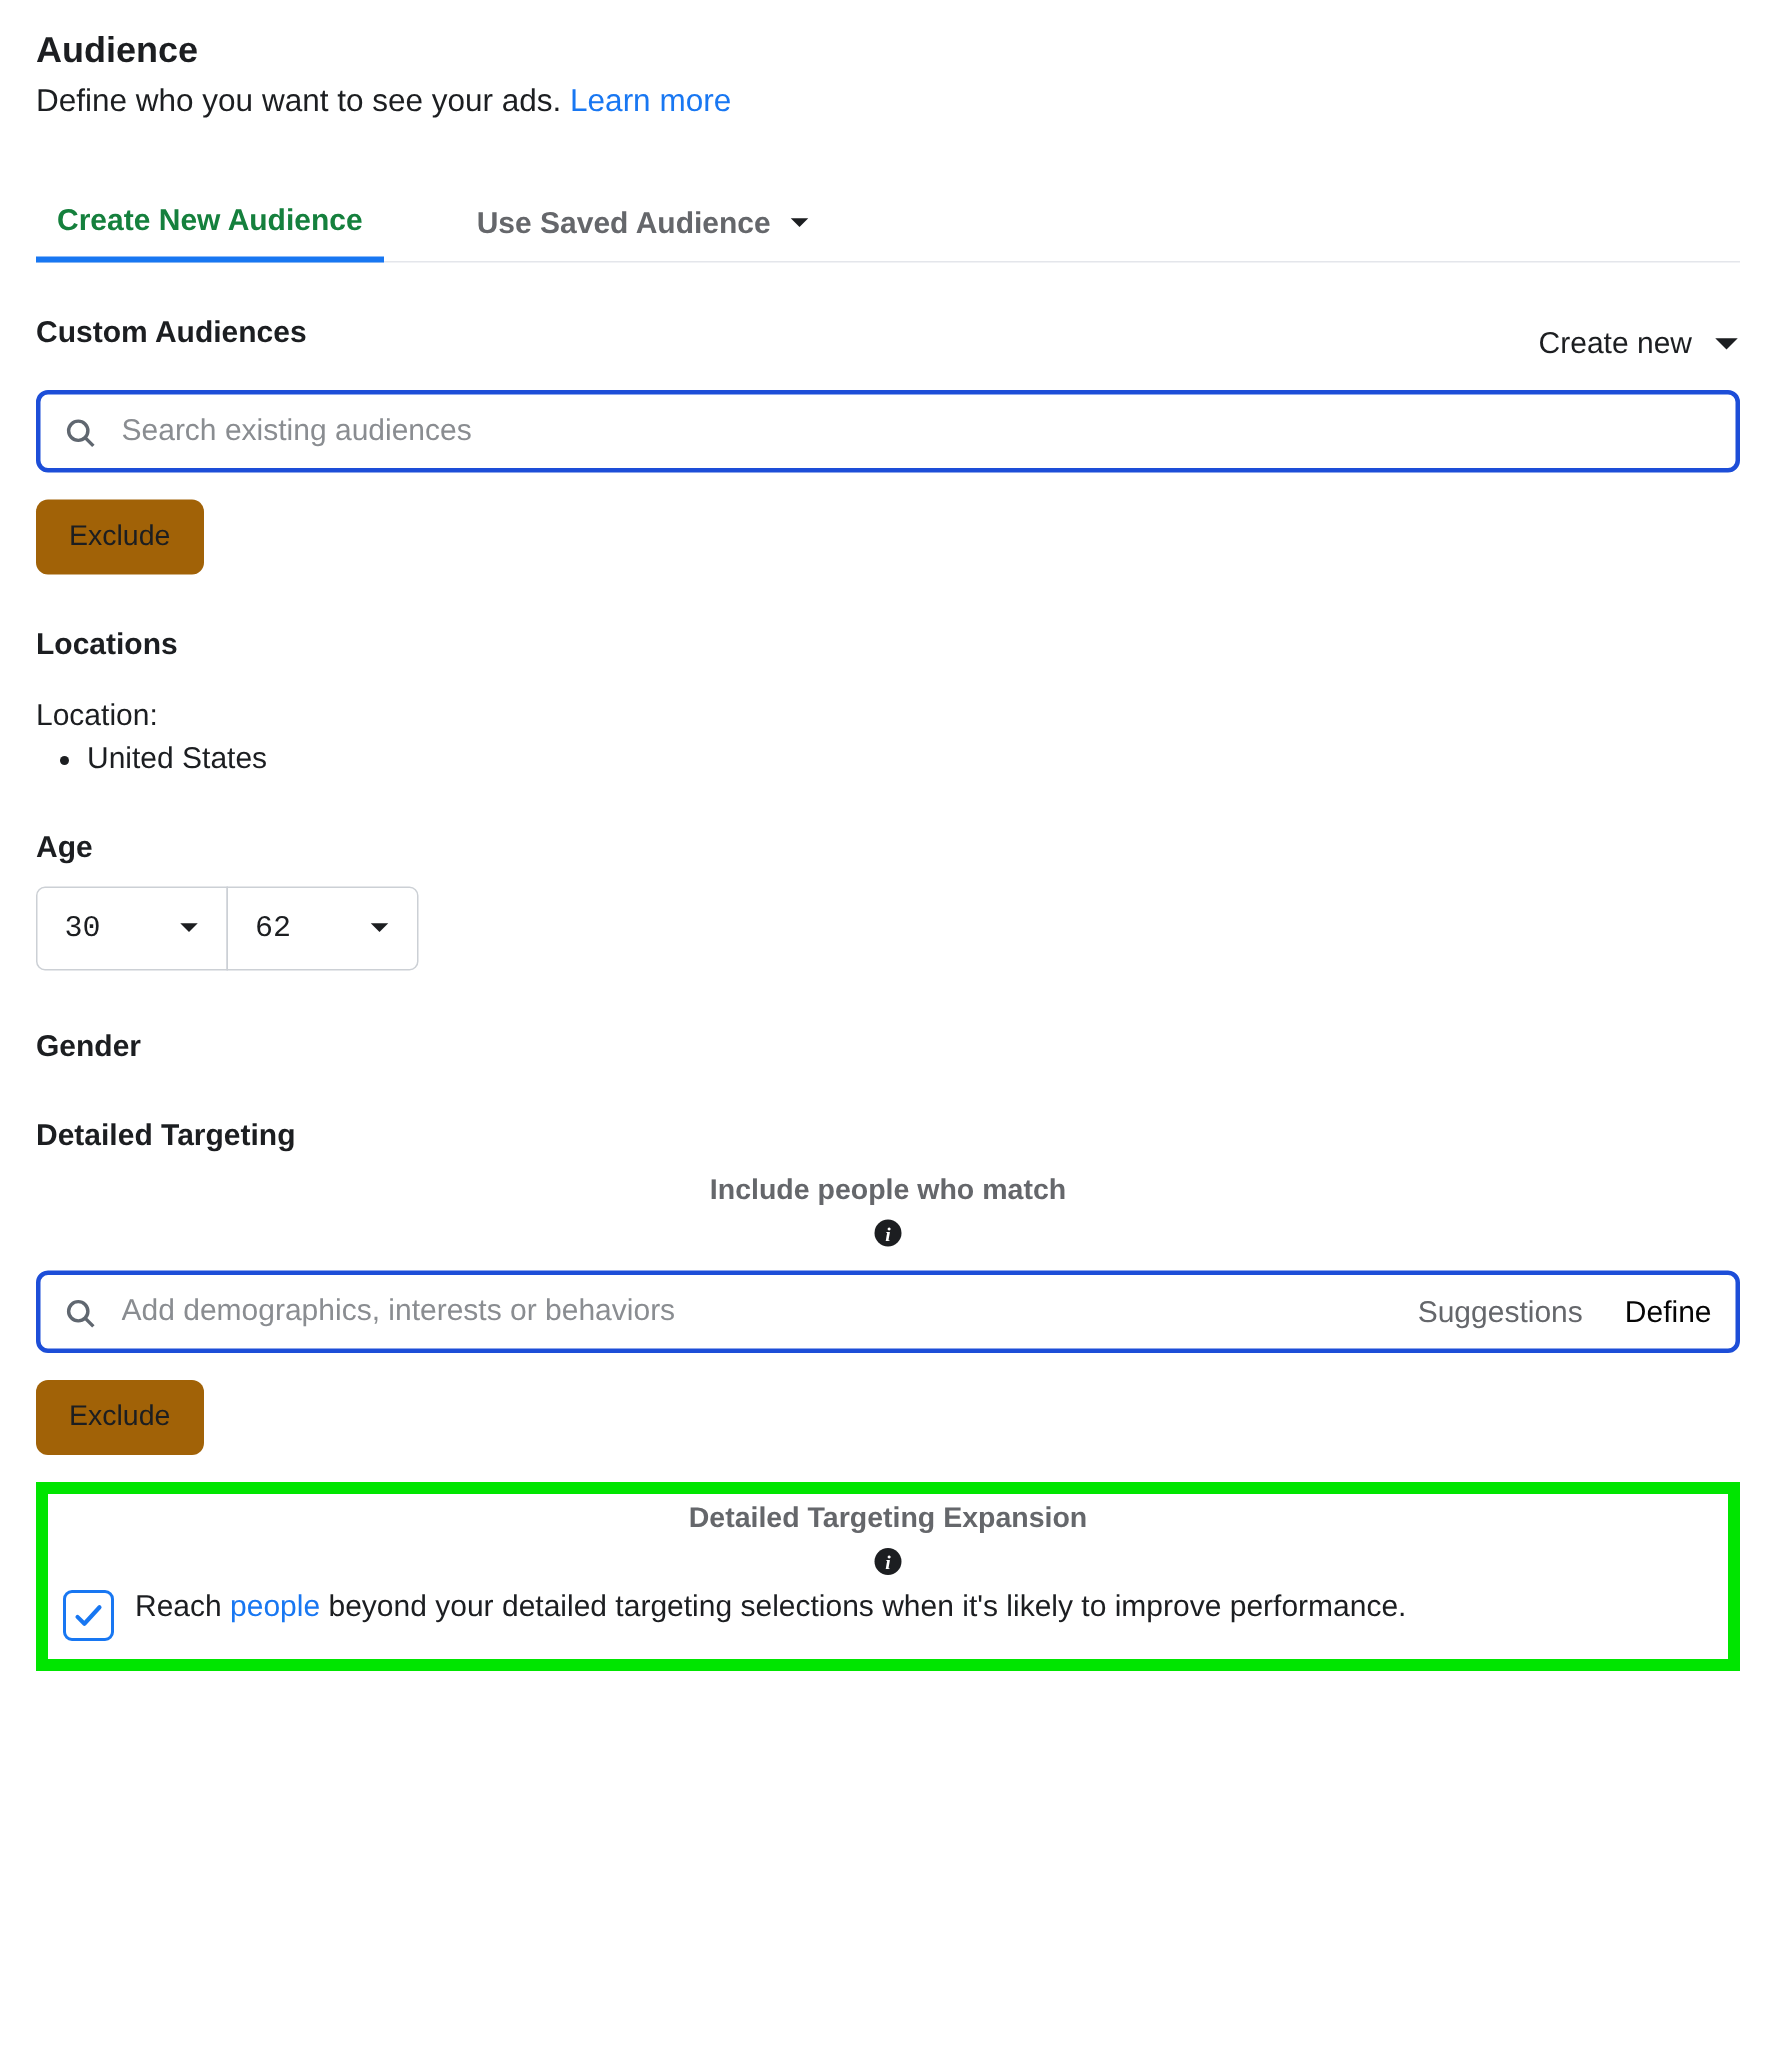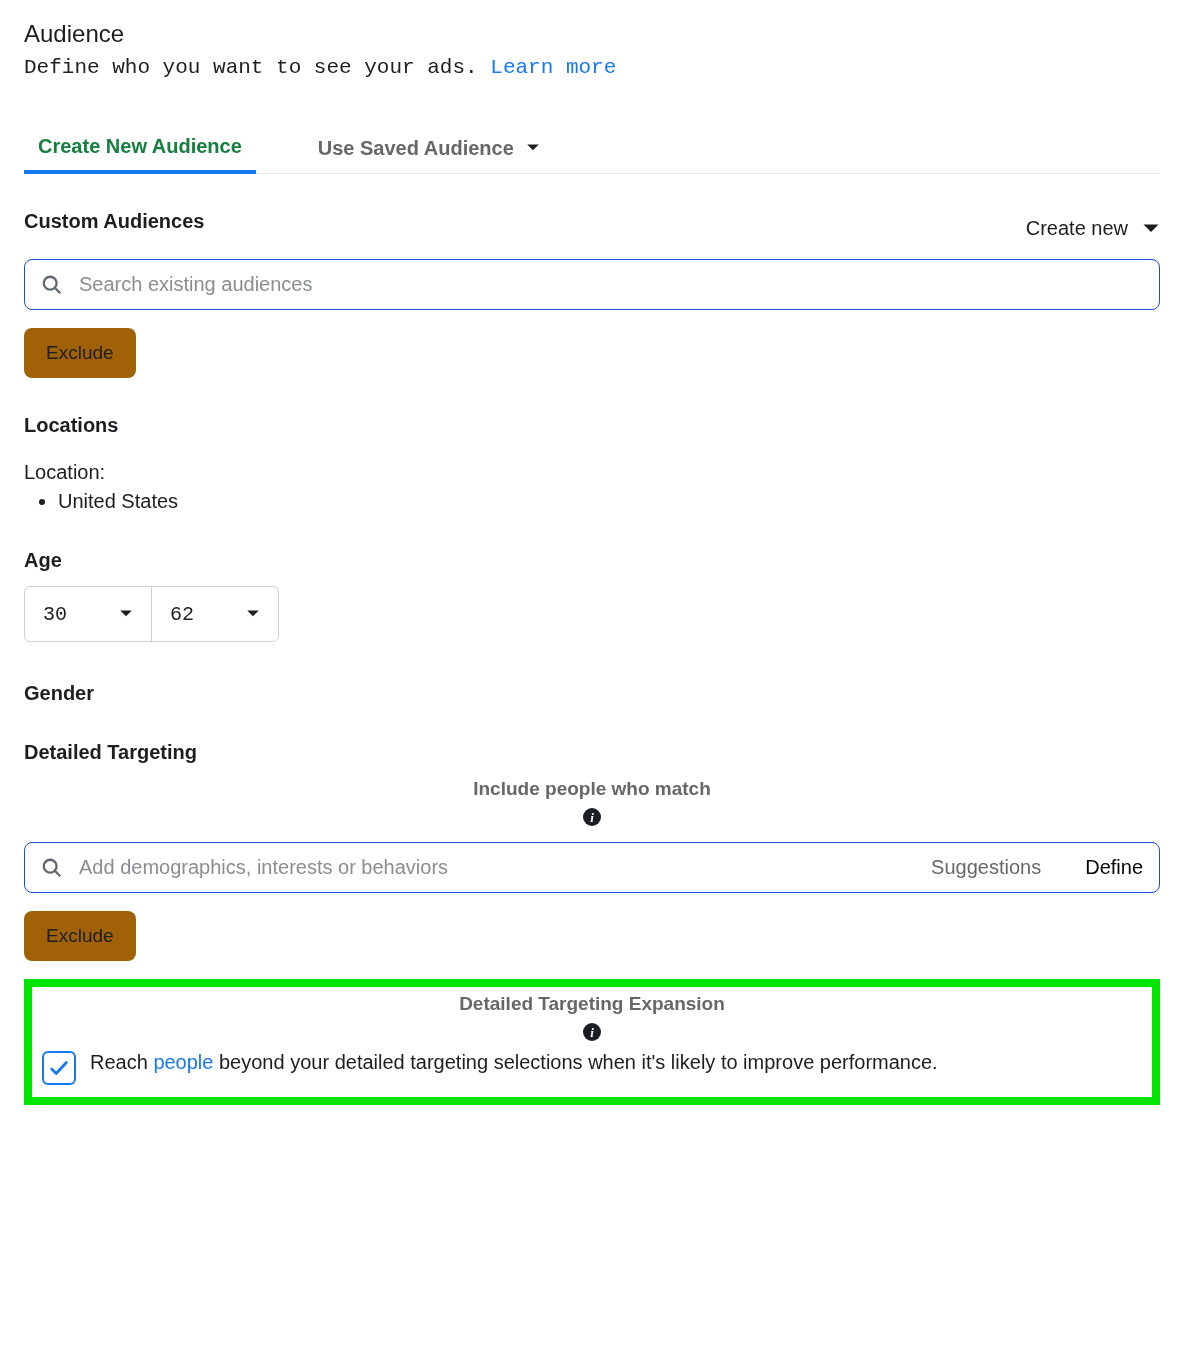--- a/index.html
+++ b/index.html
@@ -11,27 +11,26 @@
     color: #1c1e21;
     font-size: 16px;
     width: 1184px;
   }
   .page {
     padding: 20px 24px 200px 24px;
   }
   h1.section-title {
     margin: 0;
     font-size: 24px;
-    font-weight: 400;
+    font-weight: 700;
   }
   .section-sub {
     margin-top: 8px;
     font-size: 21px;
     color: #1c1e21;
-    font-family: Liberation Mono, monospace;
   }
   .section-sub a {
     color: #1877f2;
     text-decoration: none;
   }
   .tabs {
     display: flex;
     align-items: center;
     gap: 48px;
     margin-top: 44px;
@@ -78,42 +77,42 @@
     display: flex;
     align-items: center;
     gap: 14px;
     font-size: 20px;
     cursor: pointer;
     font-weight: 400;
   }
   .search-box {
     margin-top: 12px;
     width: 100%;
-    border: 1px solid #1d4ed8;
+    border: 3px solid #1d4ed8;
     border-radius: 8px;
     display: flex;
-    align-items: center;
+    align-items: flex-end;
     padding: 12px 16px;
     gap: 14px;
   }
   .search-box input {
     flex: 1;
     border: none;
     outline: none;
     font-size: 20px;
     color: #1c1e21;
     background: transparent;
   }
   .search-box input::placeholder { color: #8a8d91; }
   .trailing {
     font-size: 20px;
     color: #65676b;
     display: flex;
     align-items: center;
-    gap: 44px;
+    gap: 28px;
   }
   .trailing .browse { color: #050505; }
   .btn {
     margin-top: 18px;
     display: inline-block;
     background: #a16207;
     border: none;
     border-radius: 8px;
     padding: 14px 22px;
     font-size: 19px;

